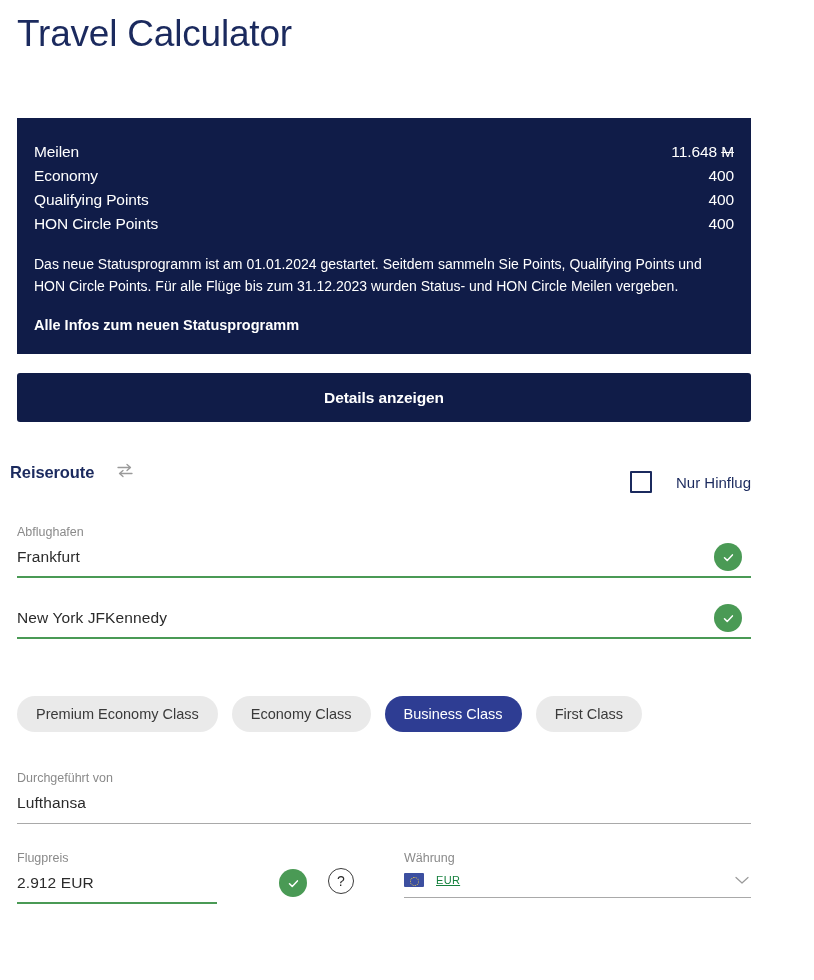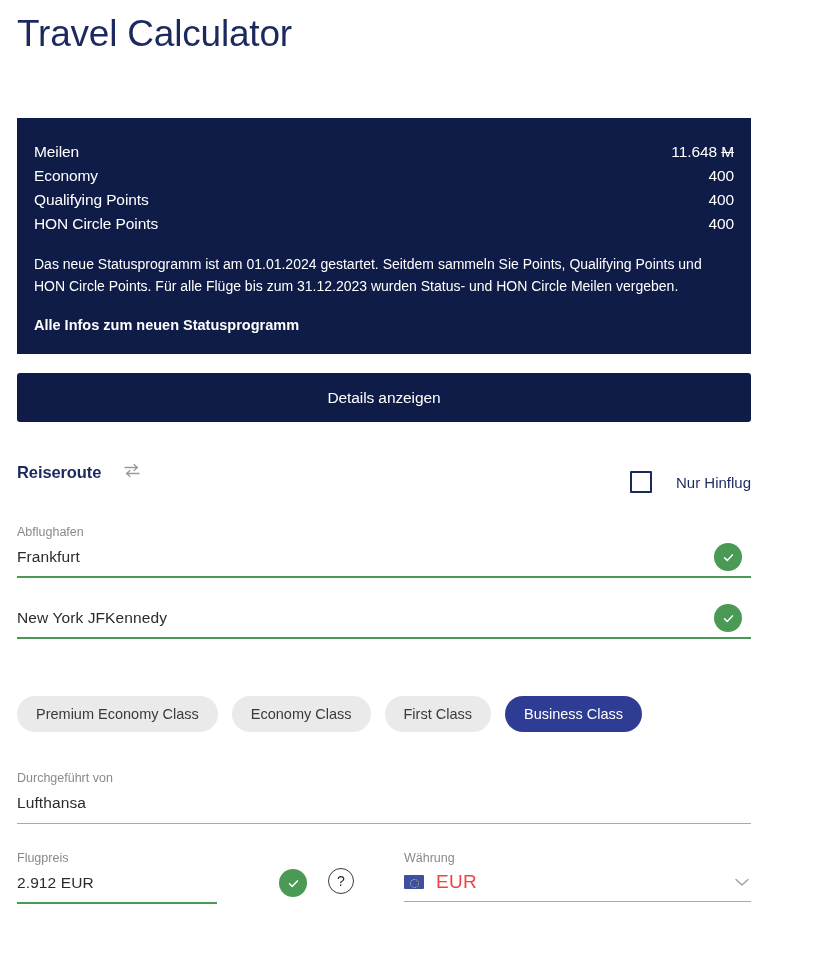--- a/index.html
+++ b/index.html
@@ -70,29 +70,29 @@
     position: absolute;
     left: 17px; top: 373px;
     width: 734px;
     height: 49px;
     background: #101c48;
     border: none;
     border-radius: 3px;
     color: #ffffff;
     font-family: "Liberation Sans", sans-serif;
     font-size: 15.5px;
-    font-weight: normal;
+    font-weight: bold;
     letter-spacing: -0.1px;
     cursor: pointer;
   }
 
   
   .route-heading {
     position: absolute;
-    left: 17px; top: 463px;
+    left: 10px; top: 463px;
     display: flex;
     align-items: flex-start;
     gap: 23px;
   }
   .route-heading-text {
     font-size: 16.5px;
     font-weight: bold;
     color: #1b2a5e;
     letter-spacing: -0.1px;
   }
@@ -225,24 +225,25 @@
   }
   .flag-eu::after {
     content: "";
     position: absolute;
     left: 6px; top: 3.5px;
     width: 7px; height: 7px;
     border-radius: 50%;
     border: 1.5px dotted #e9c94a;
   }
   .currency-text {
-    font-size: 19px;
-    color: #ef4444;
+    font-size: 11px;
+    color: #15803d;
     letter-spacing: 0.3px;
     flex: 1;
+    text-decoration: underline;
   }
   .chevron { display: block; margin-right: 2px; }
 </style>
 </head>
 <body>
 
 <div class="page">
 
   <h1 class="page-title">Travel Calculator</h1>
 
@@ -311,22 +312,22 @@
             <path d="M3.5 7.8 L6.2 10.4 L11.4 4.9" fill="none" stroke="#ffffff" stroke-width="1.5" stroke-linecap="round" stroke-linejoin="round"></path>
           </svg>
       </span>
     </div>
     <div class="field-underline"></div>
   </div>
 
   <div class="class-pills">
     <button class="pill">Premium Economy Class</button>
     <button class="pill">Economy Class</button>
+    <button class="pill selected">Business Class</button>
     <button class="pill">First Class</button>
-    <button class="pill selected">Business Class</button>
   </div>
 
   <div class="field" style="left:17px; top:770px; width:734px;">
     <span class="field-label">Durchgeführt von</span>
     <div class="field-value-row">
       <input class="field-value" type="text" value="Lufthansa" style="">
     </div>
     <div class="field-underline grey"></div>
   </div>
 

